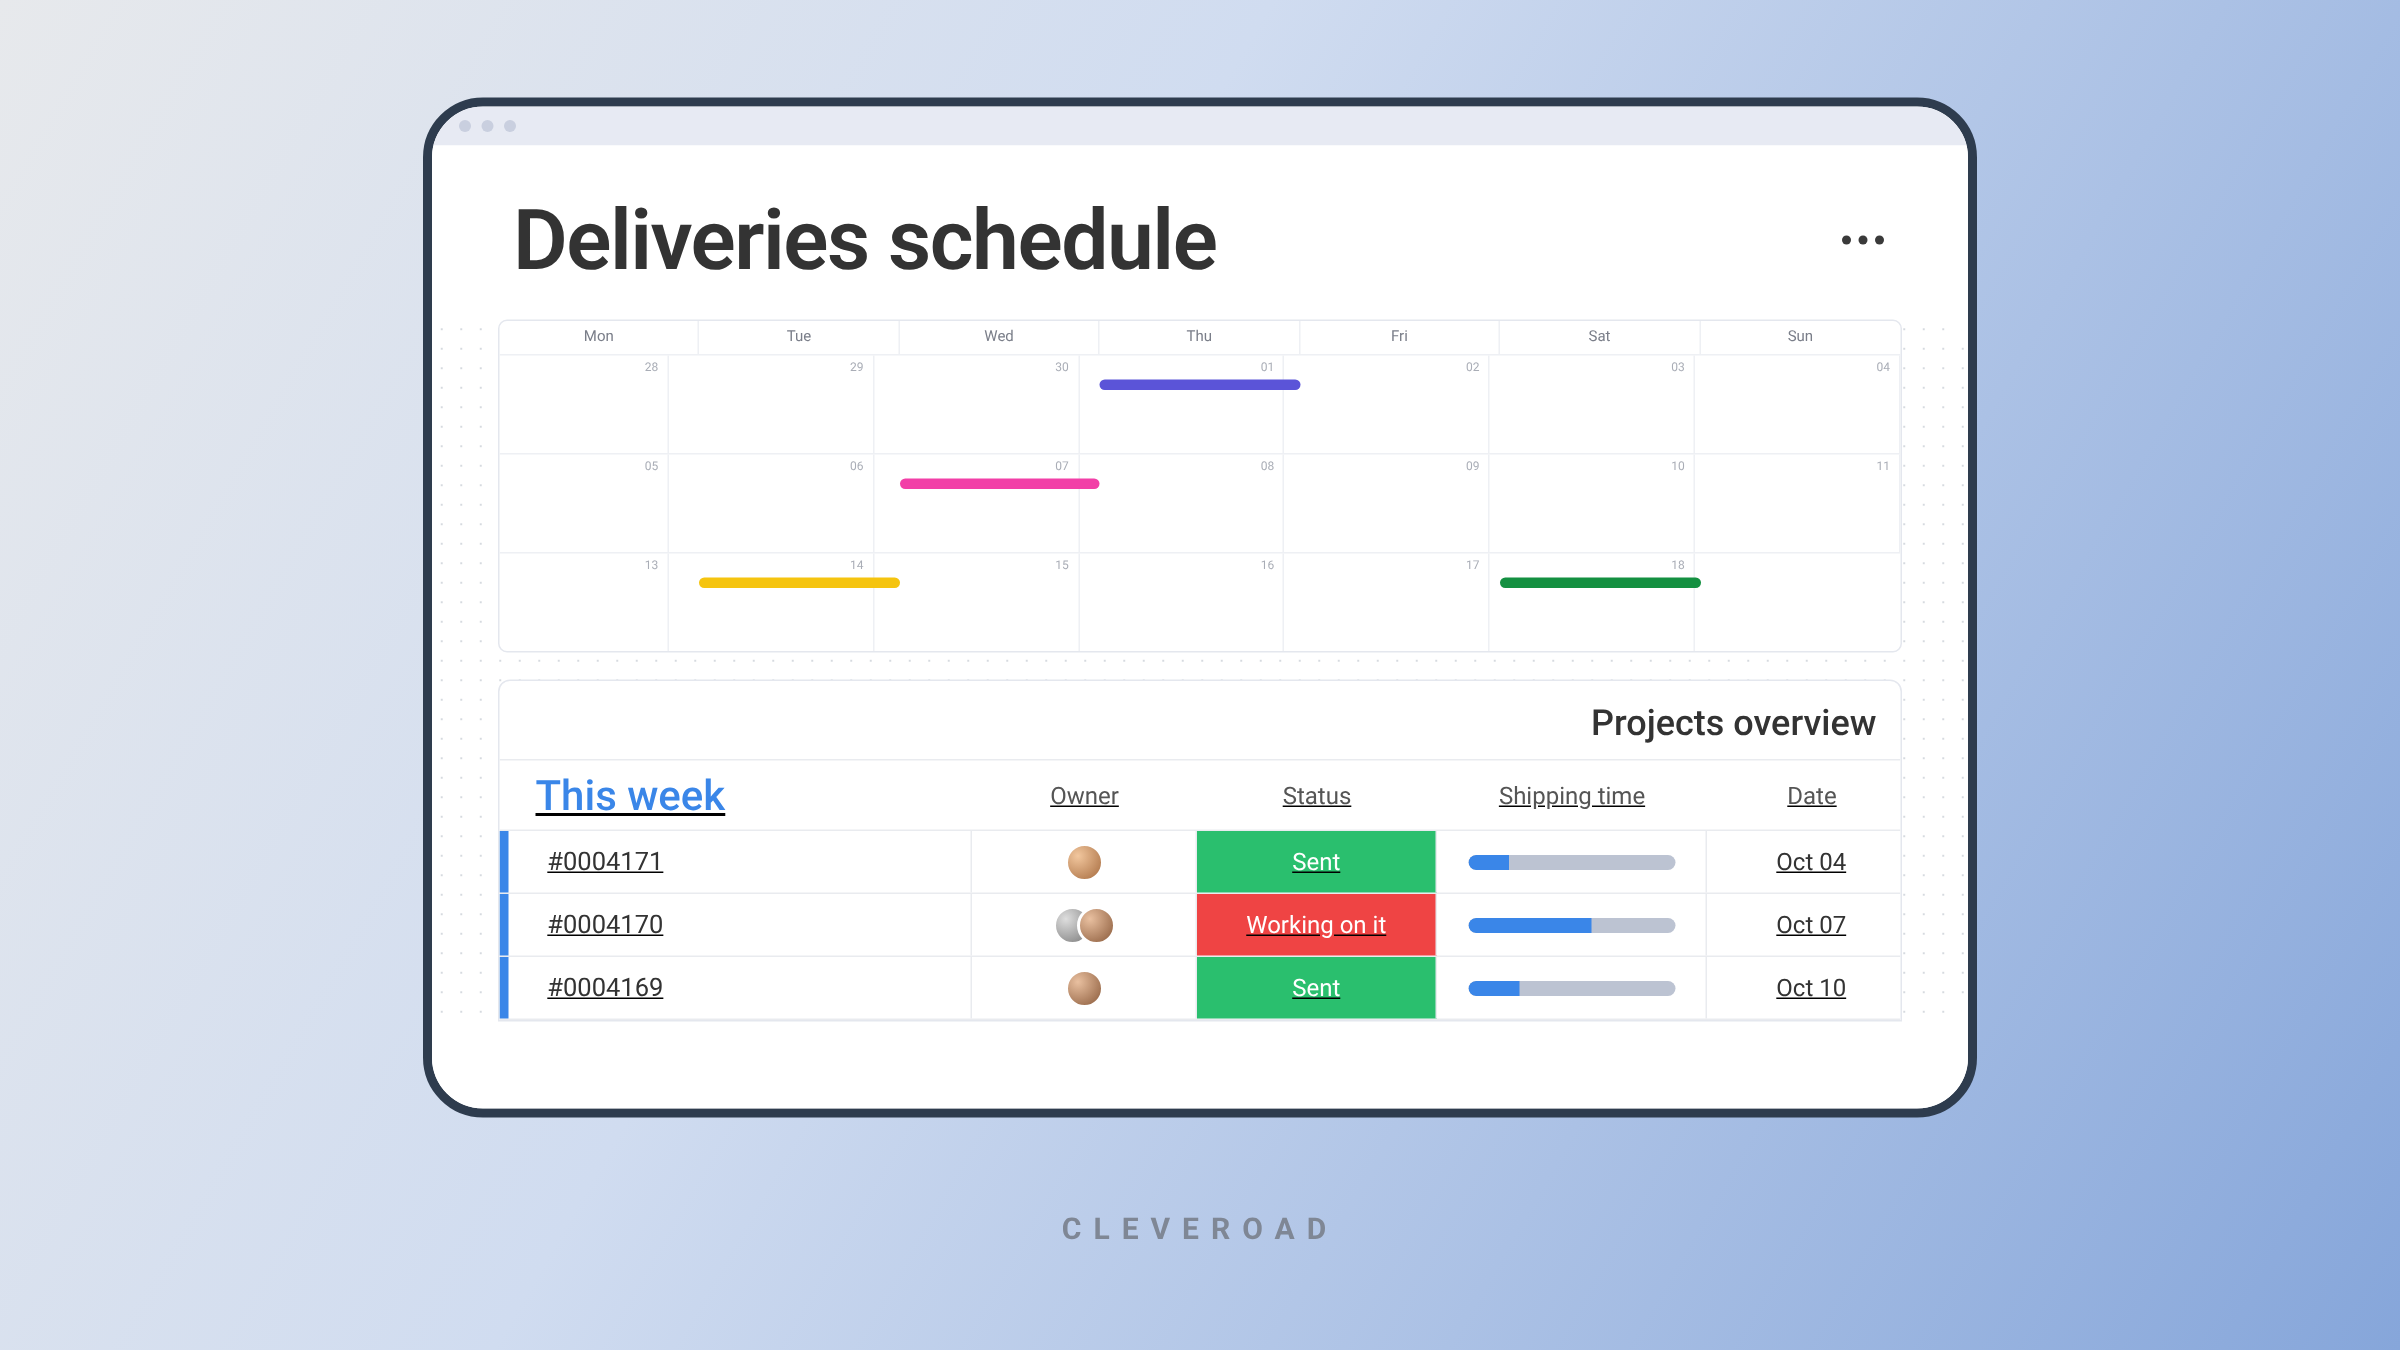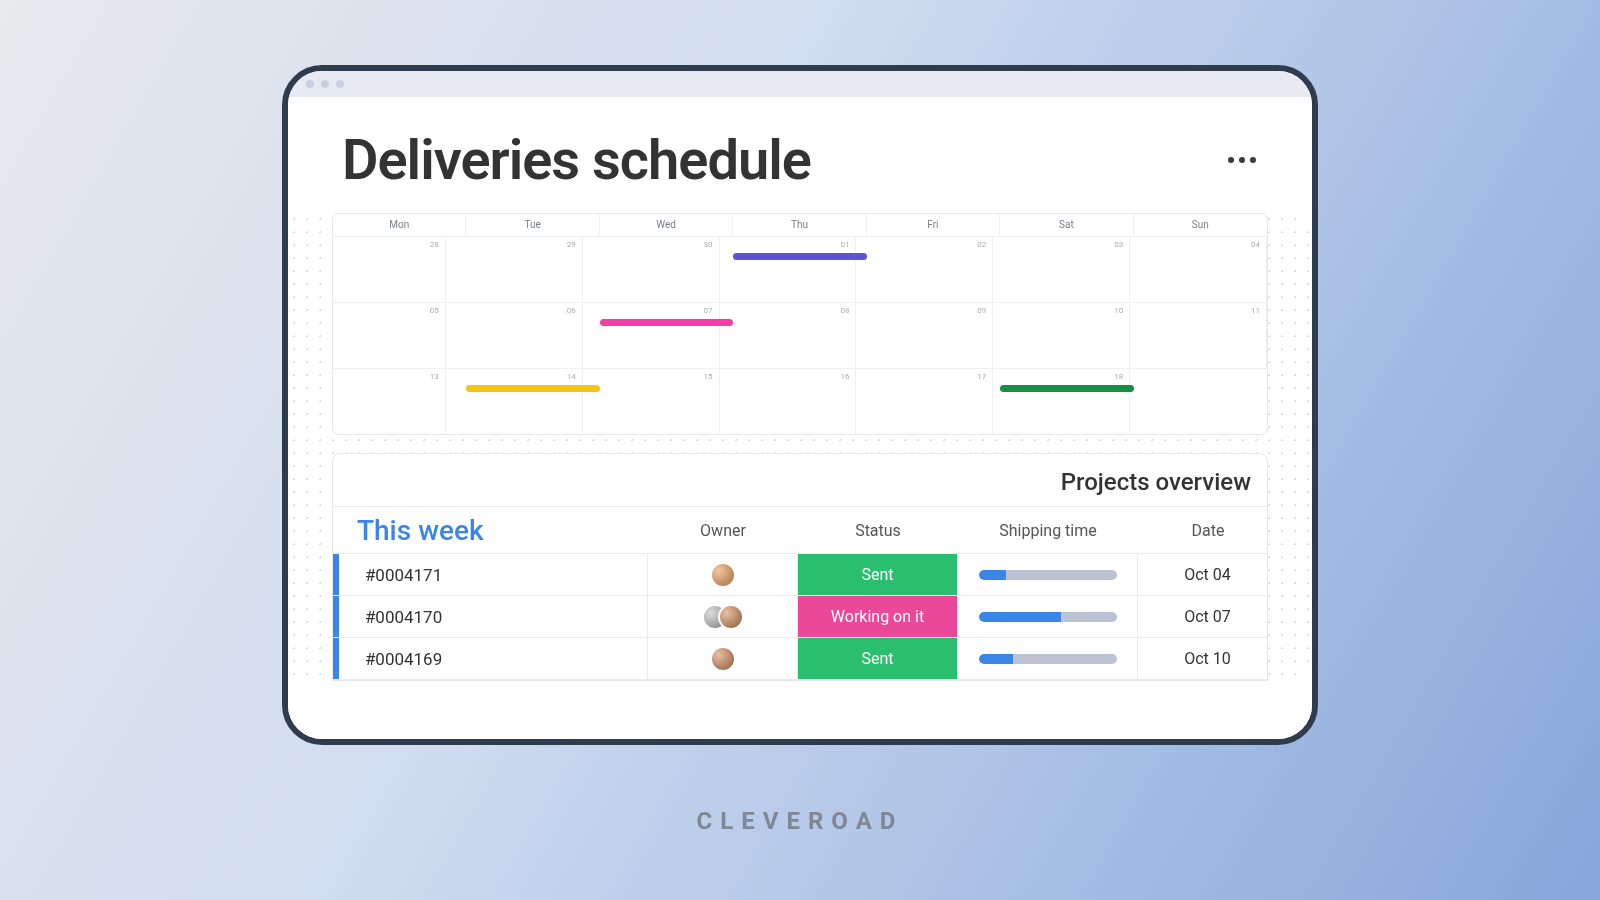--- a/index.html
+++ b/index.html
@@ -202,21 +202,21 @@
     background: #3a86e8;
     border-radius: 5px 0 0 5px;
   }
   .td-date {
     display:flex; align-items:center; justify-content:center;
     font-size: 16px; color:#333;
     border-right:1px solid #e9ebef;
   }
   .brand {
     margin-top: 62px;
-    font-size: 24px;
+    font-size: 20px;
     font-weight: 700;
     letter-spacing: 8px;
     color: #7f8795;
   }
 </style>
 </head>
 <body>
 
 <div class="window">
   <div class="window-chrome">
@@ -319,21 +319,21 @@
                 <div class="event-bar" style="left: 71.4286%; width: 14.2857%; background: rgb(20, 144, 65);"></div>
               </div>
             </div>
         </div>
       </div>
 
       <div class="projects-wrap">
         <div class="projects-card">
           <div class="projects-title">Projects overview</div>
 
-          <div class="table-area" style="position:relative;">
+          <div class="table-area" style="position:relative;text-decoration:underline;">
             <div class="table-head">
               <div class="group-label">This week</div>
               <div class="col-h">Owner</div>
               <div class="col-h">Status</div>
               <div class="col-h">Shipping time</div>
               <div class="col-h">Date</div>
 
             </div>
             <div id="proj-rows">
                 <div class="tr">
@@ -354,21 +354,21 @@
                 </div>
                 <div class="tr">
                   <div class="td-id">
                     <div class="accent"></div>
                     <div class="td-id-inner">#0004170</div>
                   </div>
                   <div class="td-owner">
                     <span class="avatar" style="background-image: radial-gradient(circle at 30% 30%, rgb(222, 222, 222), rgb(122, 122, 122));"></span>
                     <span class="avatar stack" style="background-image: radial-gradient(circle at 30% 30%, rgb(233, 192, 160), rgb(138, 90, 58));"></span>
                   </div>
-                  <div class="td-status" style="background: #ec4899;">Working on it</div>
+                  <div class="td-status" style="background: #ef4444;">Working on it</div>
                   <div class="td-ship">
                     <div class="progress">
                       <div style="width: 60%;"></div>
                     </div>
                   </div>
                   <div class="td-date">Oct 07</div>
                 </div>
                 <div class="tr">
                   <div class="td-id">
                     <div class="accent"></div>

